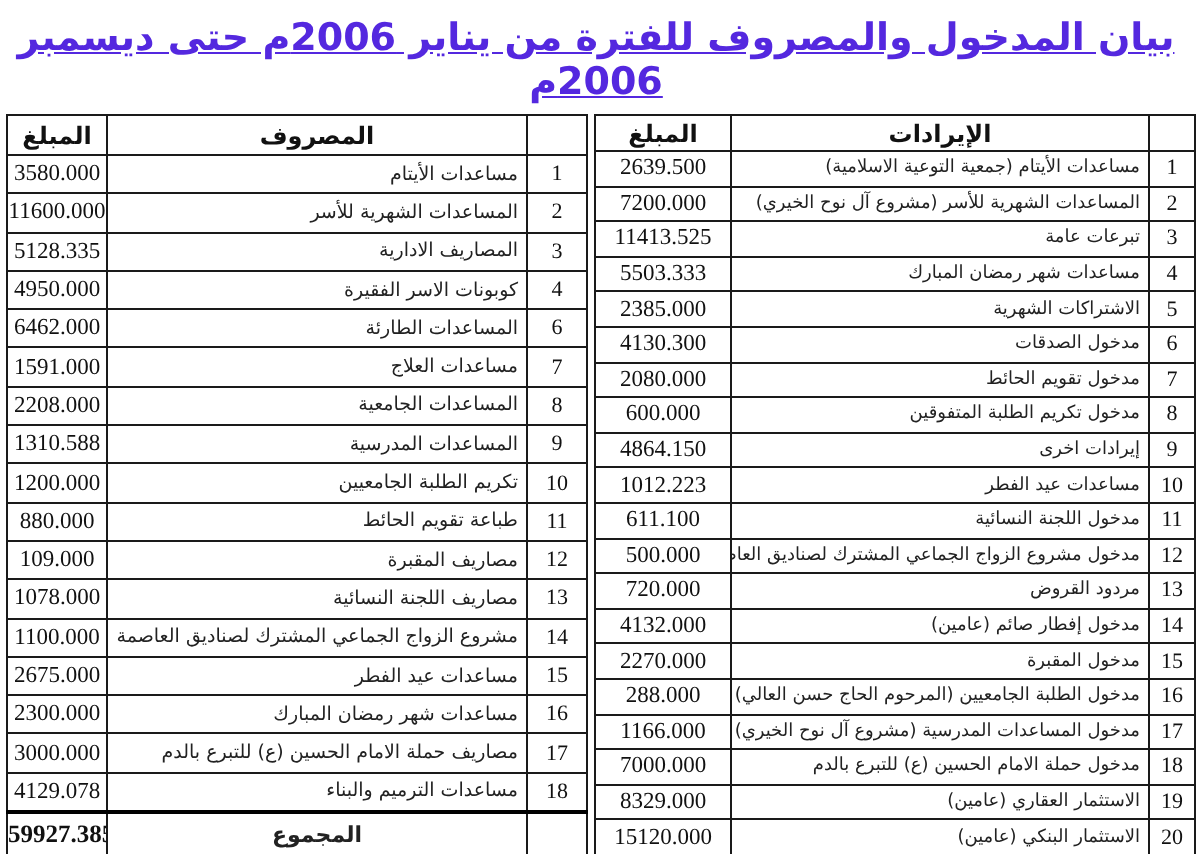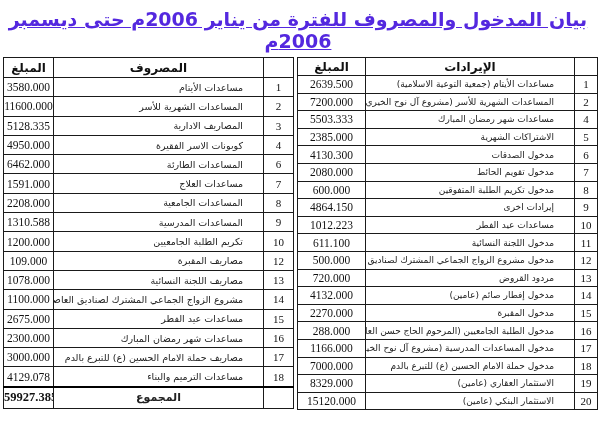--- a/index.html
+++ b/index.html
@@ -25,21 +25,21 @@
   .tbl th{font-weight:bold;text-align:center;direction:rtl;}
   .tbl-expenses th{height:19px;font-size:12px;}
   .tbl-revenues th{height:17px;font-size:12px;}
   .tbl-expenses td{height:18.3px;}
   .tbl-revenues td{height:16.6px;}
   td.amt{
     font-family:"Liberation Serif","DejaVu Serif",serif;
     font-size:11.5px;text-align:center;direction:ltr;margin-top:12px;
   }
   td.desc{
-    direction:rtl;text-align:right;padding-right:20px;font-size:9.5px;color:#222;
+    direction:rtl;text-align:right;padding-right:4px;font-size:9.5px;color:#222;
   }
   .tbl-revenues td.desc{font-size:9px;}
   td.num{
     font-family:"Liberation Serif","DejaVu Serif",serif;
     font-size:11px;text-align:center;direction:ltr;
   }
   tr.total-row td{border-top:2px solid #000;font-weight:bold;}
   .tbl-expenses tr.total-row td{height:20px;}
   tr.total-row td.amt{font-size:12.5px;}
   tr.total-row td.desc{text-align:center;padding-right:0;font-size:11px;}
@@ -102,20 +102,25 @@
     <td class="amt">1310.588</td>
     <td class="desc">المساعدات المدرسية</td>
     <td class="num">9</td>
   </tr>
       <tr>
     <td class="amt">1200.000</td>
     <td class="desc">تكريم الطلبة الجامعيين</td>
     <td class="num">10</td>
   </tr>
       <tr>
+    <td class="amt">880.000</td>
+    <td class="desc">طباعة تقويم الحائط</td>
+    <td class="num">11</td>
+  </tr>
+      <tr>
     <td class="amt">109.000</td>
     <td class="desc">مصاريف المقبرة</td>
     <td class="num">12</td>
   </tr>
       <tr>
     <td class="amt">1078.000</td>
     <td class="desc">مصاريف اللجنة النسائية</td>
     <td class="num">13</td>
   </tr>
       <tr>
@@ -171,20 +176,25 @@
     <td class="amt">2639.500</td>
     <td class="desc">مساعدات الأيتام (جمعية التوعية الاسلامية)</td>
     <td class="num">1</td>
   </tr>
       <tr>
     <td class="amt">7200.000</td>
     <td class="desc">المساعدات الشهرية للأسر (مشروع آل نوح الخيري)</td>
     <td class="num">2</td>
   </tr>
       <tr>
+    <td class="amt">11413.525</td>
+    <td class="desc">تبرعات عامة</td>
+    <td class="num">3</td>
+  </tr>
+      <tr>
     <td class="amt">5503.333</td>
     <td class="desc">مساعدات شهر رمضان المبارك</td>
     <td class="num">4</td>
   </tr>
       <tr>
     <td class="amt">2385.000</td>
     <td class="desc">الاشتراكات الشهرية</td>
     <td class="num">5</td>
   </tr>
       <tr>

